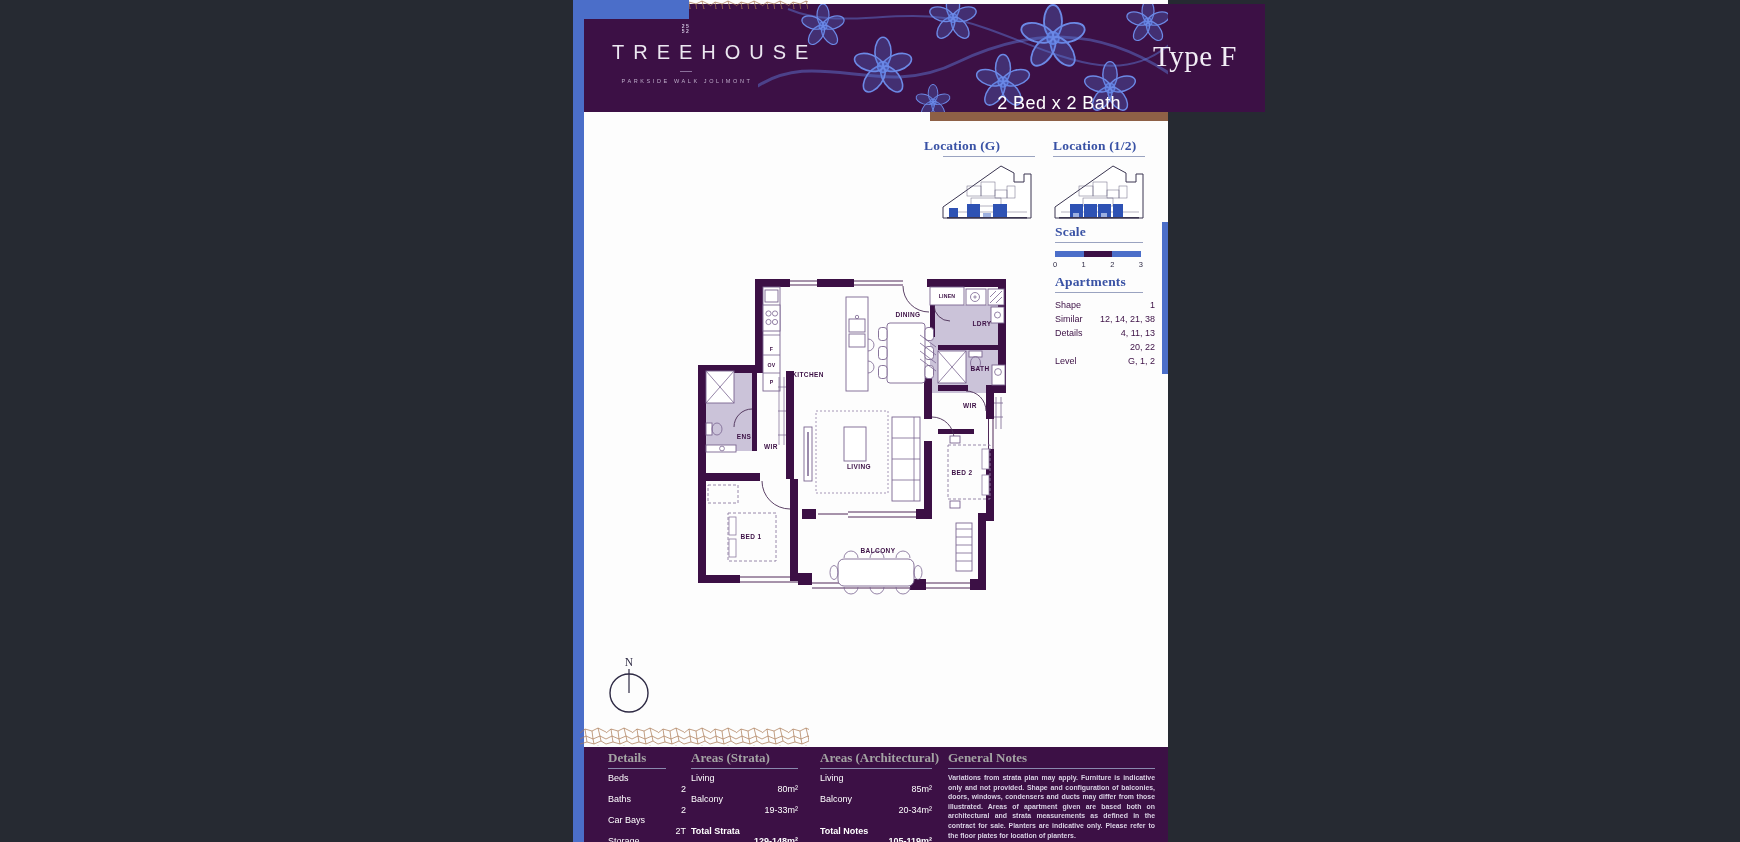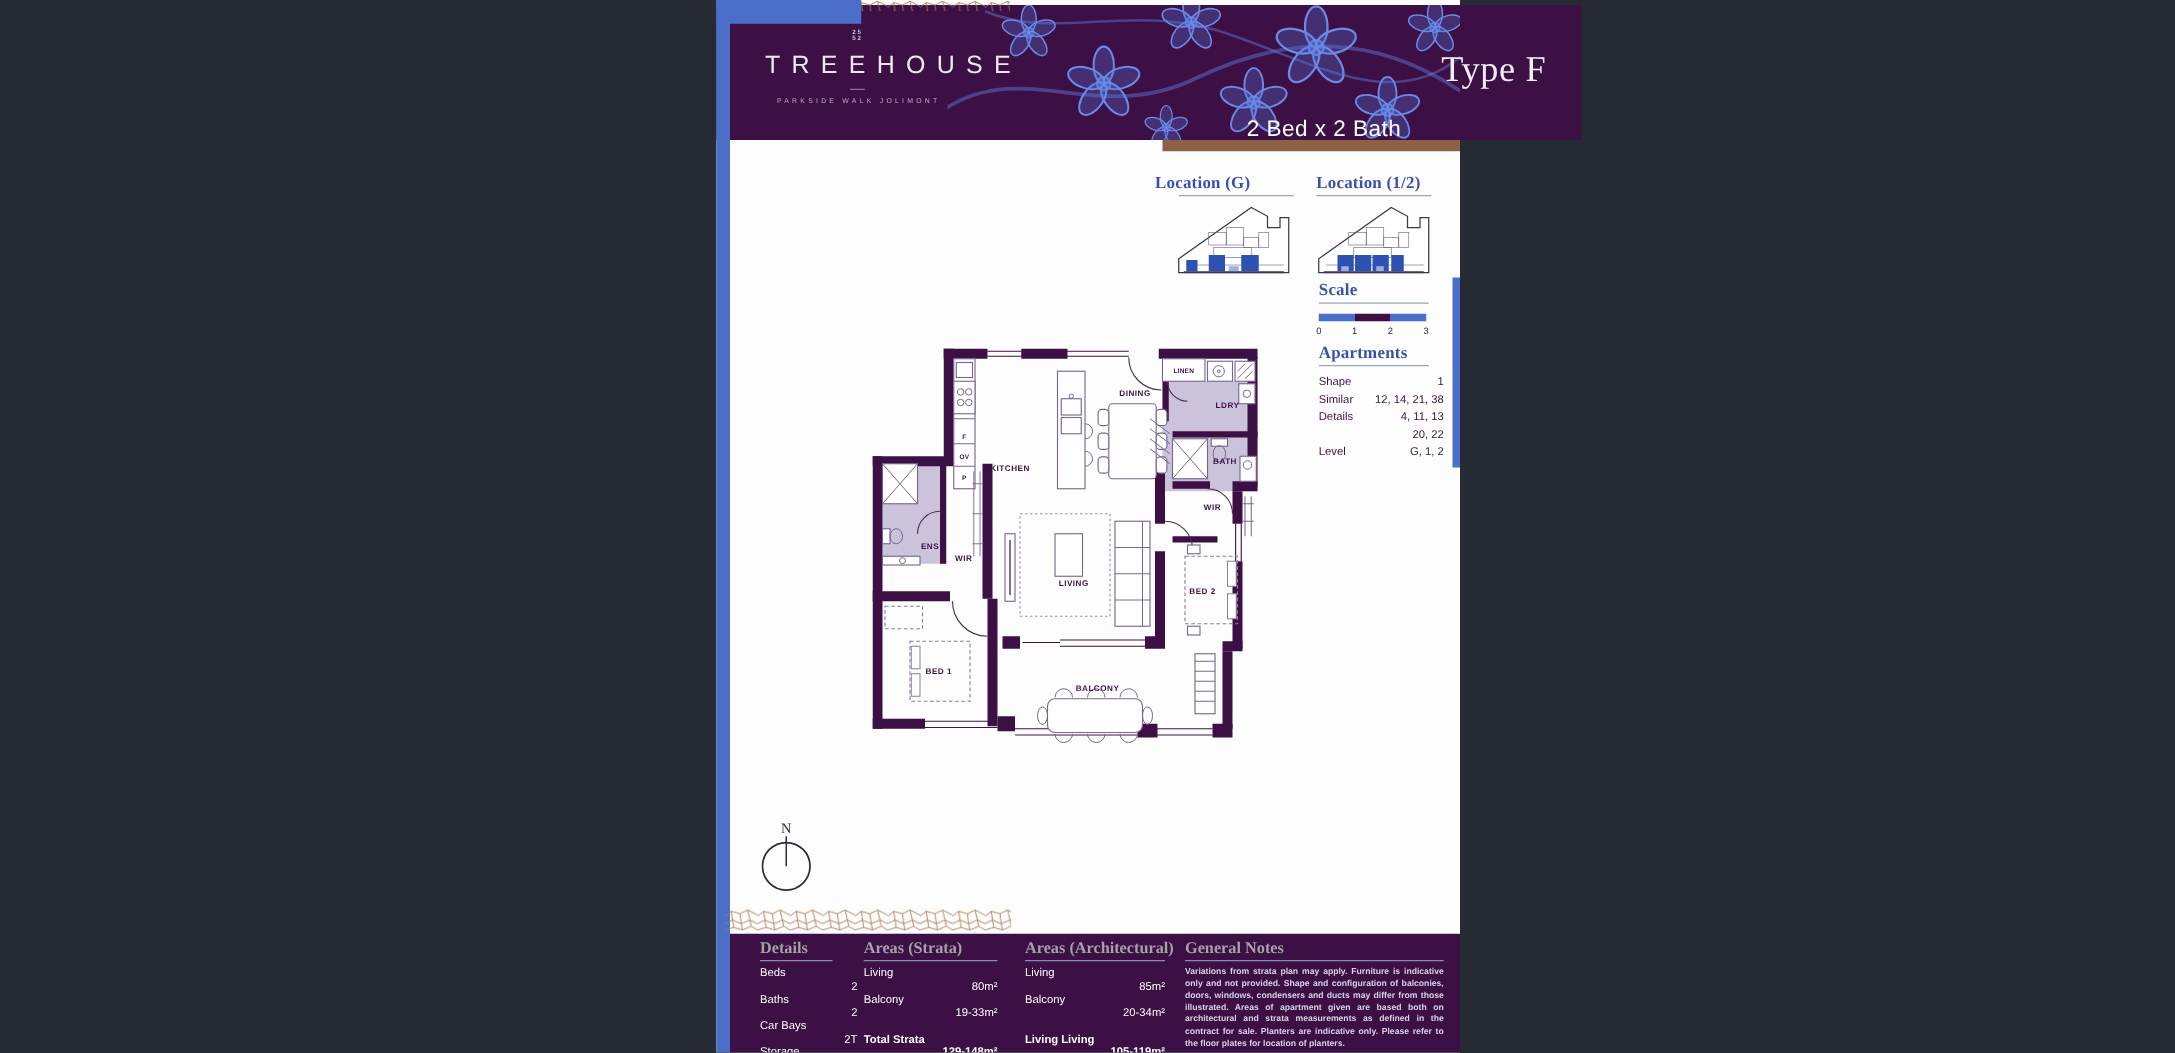--- a/index.html
+++ b/index.html
@@ -449,21 +449,21 @@
         <div class="frow">
             <span>Living</span>
             <span class="v">85m²</span>
           </div>
         <div class="frow">
             <span>Balcony</span>
             <span class="v">20-34m²</span>
           </div>
         <div class="frow" style="height:10.5px"></div>
         <div class="frow b">
-            <span>Living Living</span>
+            <span>Total Notes</span>
             <span class="v">105-119m²</span>
           </div>
       </div>
     </div>
 
     <div class="fcol" style="left:364px;width:207px">
       <div class="fhead">General Notes</div>
       <div class="funder" style="width:207px"></div>
       <div id="notes-body">Variations from strata plan may apply. Furniture is indicative only and not provided. Shape and configuration of balconies, doors, windows, condensers and ducts may differ from those illustrated. Areas of apartment given are based both on architectural and strata measurements as defined in the contract for sale. Planters are indicative only. Please refer to the floor plates for location of planters.</div>
     </div>

